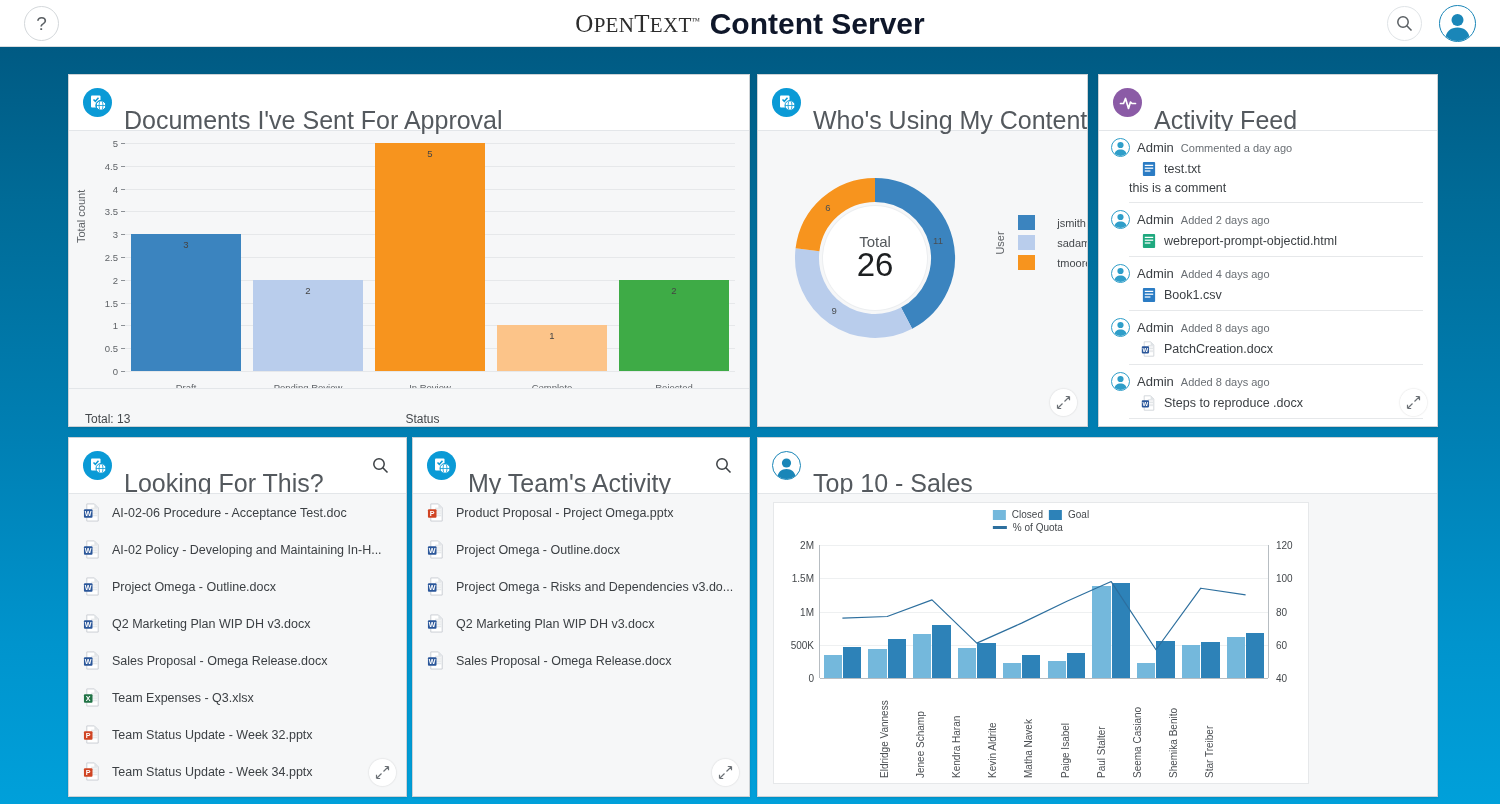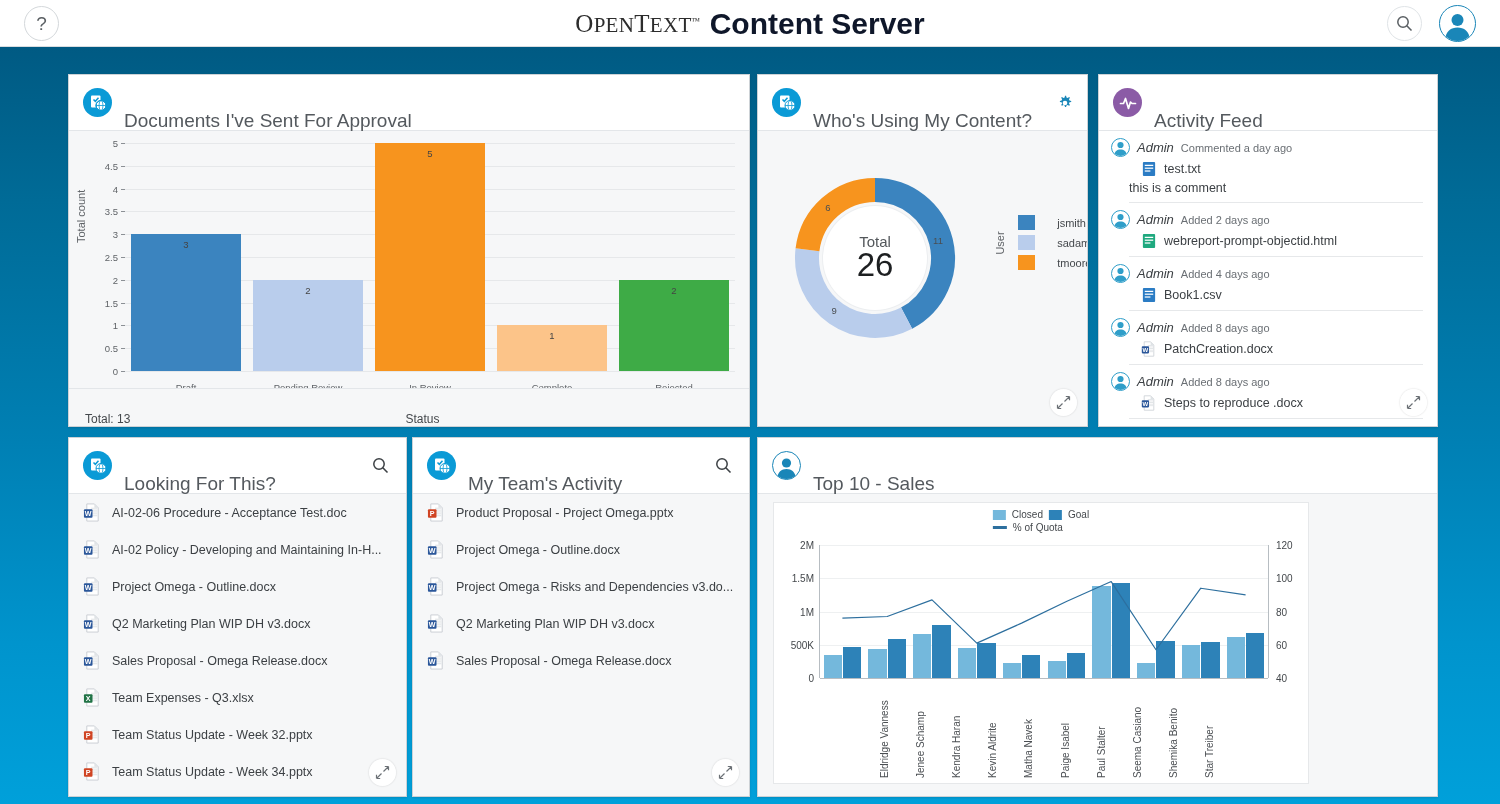--- a/index.html
+++ b/index.html
@@ -56,21 +56,21 @@
   .panel {
     position: absolute; background: #f6f7f8;
     border: 1px solid #cdd2d6; box-shadow: 0 1px 2px rgba(0,0,0,.12);
     overflow: hidden;
   }
   .panel-head {
     height: 56px; background: #ffffff; border-bottom: 1px solid #e3e6e9;
     display: flex; align-items: center; padding: 0 14px; gap: 12px;
   }
   .panel-title {
-    font-size: 19px; color: #54595e; font-weight: 300; white-space: nowrap; margin-top: 36px;
+    font-size: 25px; color: #54595e; font-weight: 300; white-space: nowrap; margin-top: 36px;
   }
   .head-icon {
     width: 29px; height: 29px; border-radius: 50%;
     background: #0a9ad6; flex: 0 0 auto;
     display: flex; align-items: center; justify-content: center;
   }
   .head-icon.purple { background: #8b5ba6; }
   .head-icon.person { background: #fff; border: 1.5px solid #1a86b8; overflow: hidden; align-items: flex-end; }
   .head-spacer { flex: 1 1 auto; }
   .gear-btn, .search-sm {
@@ -158,21 +158,21 @@
 
   
   .feed { position: relative; height: 296px; overflow: hidden; background: #fff; }
   .feed-item { padding: 7px 14px 0 12px; position: relative; }
   .feed-row1 { display: flex; align-items: center; gap: 7px; }
   .feed-avatar {
     width: 19px; height: 19px; border-radius: 50%; flex: 0 0 auto;
     border: 1px solid #2f9ec9; background: #fff; overflow: hidden;
     display: flex; align-items: flex-end; justify-content: center;
   }
-  .feed-user { font-size: 13px; font-style: italic; color: #3c4044; font-weight: 500; }
+  .feed-user { font-size: 13px; color: #3c4044; font-weight: 500; }
   .feed-act { font-size: 11px; color: #6a6f74; }
   .feed-doc { display: flex; align-items: center; gap: 7px; margin: 4px 0 0 30px; }
   .feed-doc-name { font-size: 12.5px; color: #3c4044; }
   .feed-comment { font-size: 12.5px; color: #3c4044; margin: 4px 0 0 18px; }
   .feed-sep { height: 1px; background: #e6e8ea; margin: 7px 0 0 18px; }
 
   
   .doclist { background: #f6f7f8; position: relative; height: 302px; overflow: hidden; }
   .doc-item {
     display: flex; align-items: center; gap: 10px;

